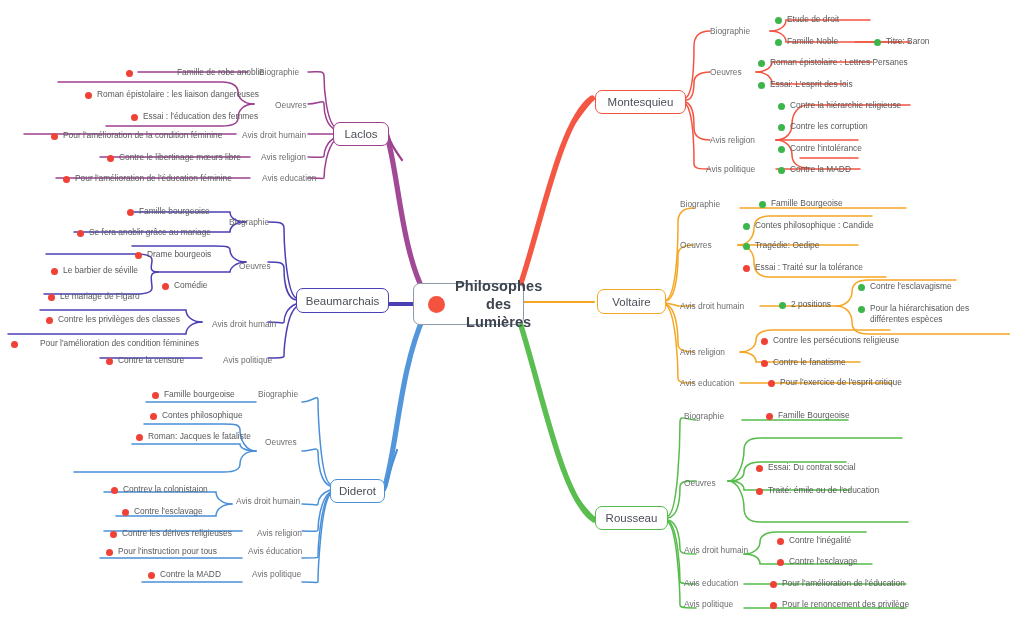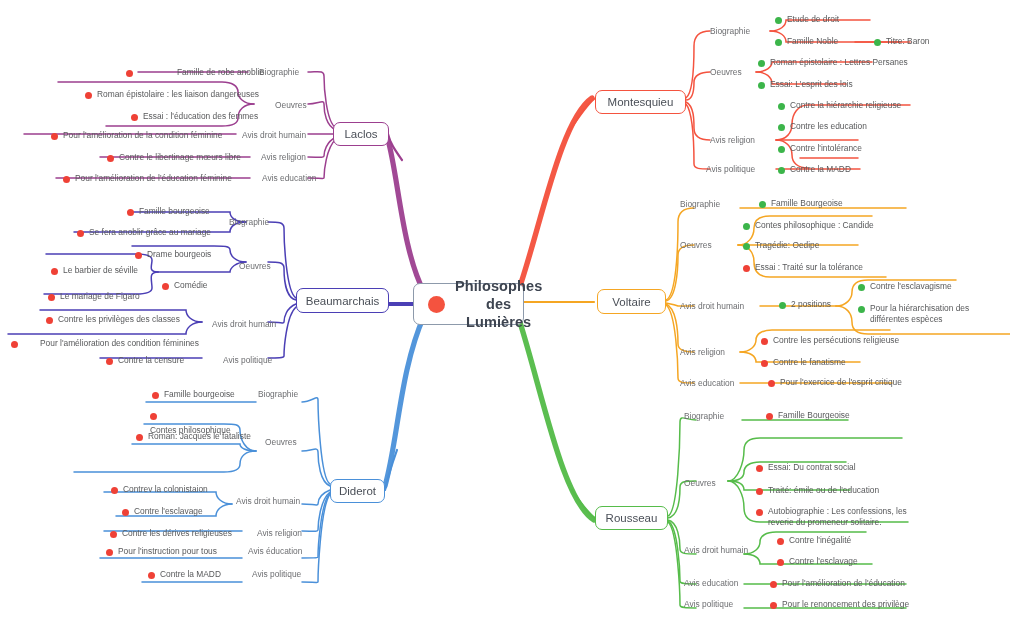--- a/index.html
+++ b/index.html
@@ -249,21 +249,21 @@
     <span class="dot green"></span>
     <span class="txt">Essai: L'esprit des lois</span>
   </div>
 
   <div class="leaf" style="left:778px;top:100px;">
     <span class="dot green"></span>
     <span class="txt">Contre la hiérarchie religieuse</span>
   </div>
   <div class="leaf" style="left:778px;top:121px;">
     <span class="dot green"></span>
-    <span class="txt">Contre les education</span>
+    <span class="txt">Contre les corruption</span>
   </div>
   <div class="leaf" style="left:778px;top:143px;">
     <span class="dot green"></span>
     <span class="txt">Contre l'intolérance</span>
   </div>
 
   <div class="leaf" style="left:778px;top:164px;">
     <span class="dot green"></span>
     <span class="txt">Contre la MADD</span>
   </div>
@@ -330,24 +330,20 @@
     <span class="txt">Famille Bourgeoise</span>
   </div>
 
   <div class="leaf" style="left:756px;top:462px;">
     <span class="dot red"></span>
     <span class="txt">Essai: Du contrat social</span>
   </div>
   <div class="leaf" style="left:756px;top:485px;">
     <span class="dot red"></span>
     <span class="txt">Traité: émile ou de l'education</span>
-  </div>
-  <div class="leaf wrap" style="left:756px;top:506px;width:156px;">
-    <span class="dot red"></span>
-    <span class="txt">Autobiographie : Les confessions, les reverie du promeneur solitaire.</span>
   </div>
 
   <div class="leaf" style="left:777px;top:535px;">
     <span class="dot red"></span>
     <span class="txt">Contre l'inégalité</span>
   </div>
   <div class="leaf" style="left:777px;top:556px;">
     <span class="dot red"></span>
     <span class="txt">Contre l'esclavage</span>
   </div>
@@ -444,21 +440,21 @@
   <div class="cat" style="left:236px;top:496px;">Avis droit humain</div>
   <div class="cat" style="left:257px;top:528px;">Avis religion</div>
   <div class="cat" style="left:248px;top:546px;">Avis éducation</div>
   <div class="cat" style="left:252px;top:569px;">Avis politique</div>
 
   <div class="leaf" style="left:152px;top:389px;">
     <span class="dot red"></span>
     <span class="txt">Famille bourgeoise</span>
   </div>
 
-  <div class="leaf" style="left:150px;top:410px;flex-direction:column;">
+  <div class="leaf" style="left:150px;top:410px;">
     <span class="dot red"></span>
     <span class="txt">Contes philosophique</span>
   </div>
   <div class="leaf" style="left:136px;top:431px;">
     <span class="dot red"></span>
     <span class="txt">Roman: Jacques le fataliste</span>
   </div>
 
   <div class="leaf" style="left:111px;top:484px;">
     <span class="dot red"></span>

